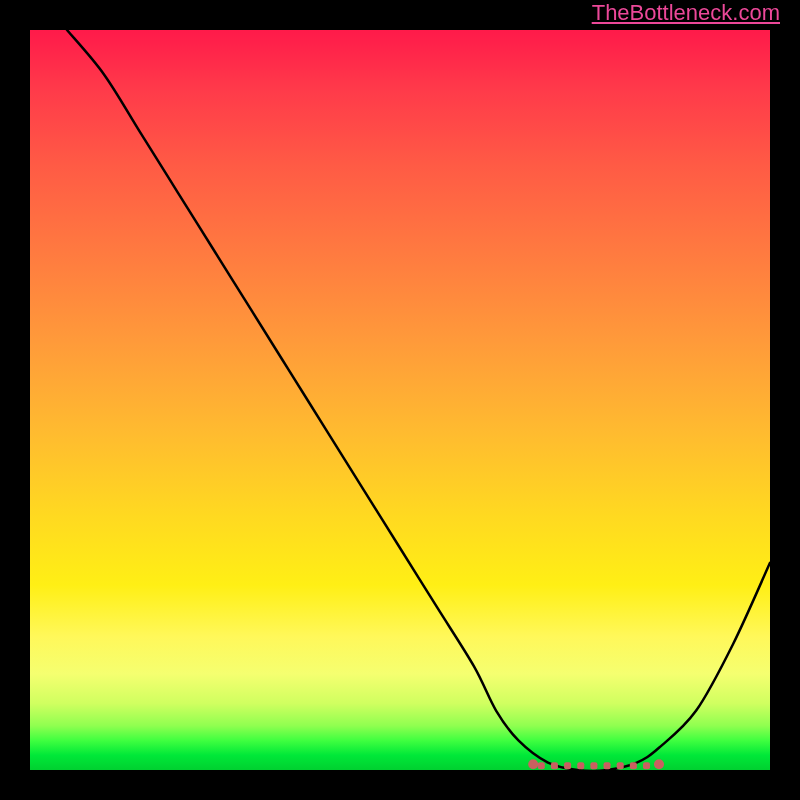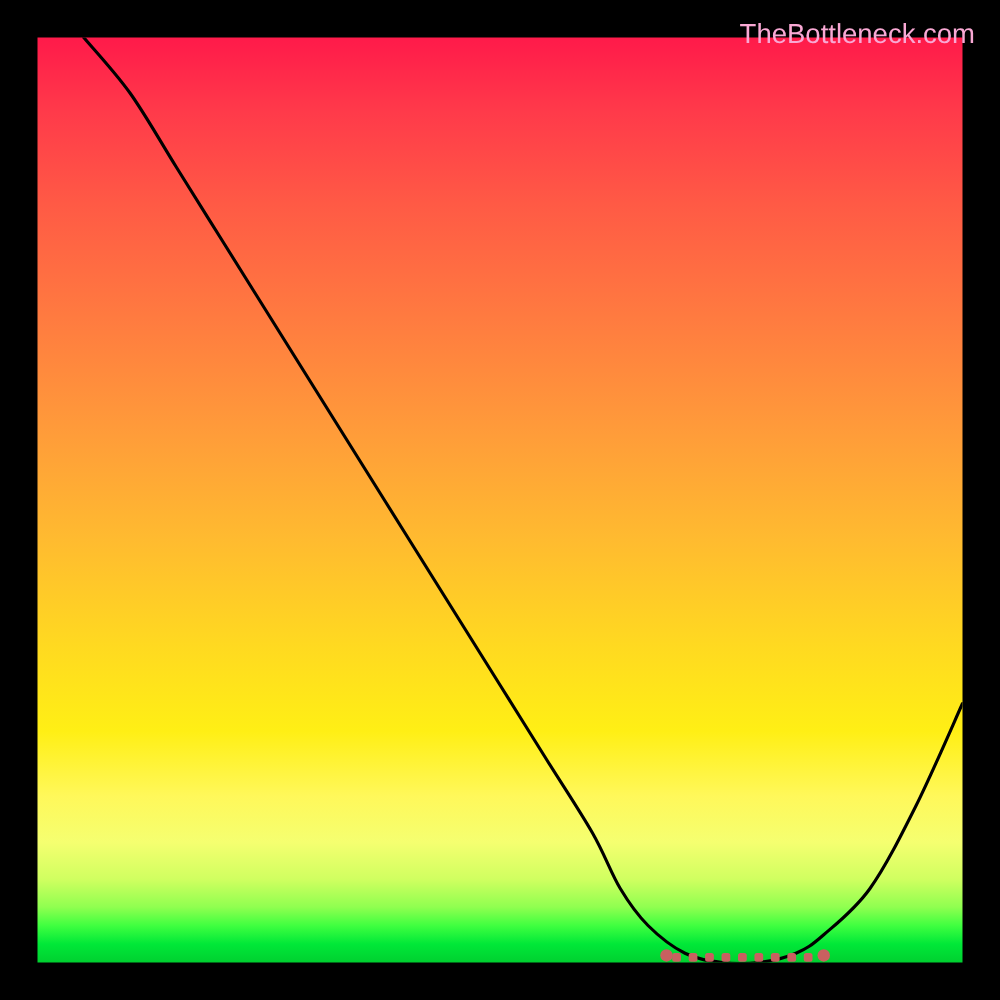--- a/index.html
+++ b/index.html
@@ -6,26 +6,27 @@
   body {
     width: 800px;
     height: 800px;
     background: #000;
     position: relative;
     font-family: Arial, sans-serif;
     overflow: hidden;
   }
   .watermark {
     position: absolute;
-    top: 14px;
+    top: 0;
     right: 20px;
-    color: #f9a8d4;
+    color: #ec4899;
     font-size: 22px;
     font-weight: 500;
     z-index: 10;
+    text-decoration: underline;
   }
   .plot-area {
     position: absolute;
     left: 30px;
     top: 30px;
     width: 740px;
     height: 740px;
     background: linear-gradient(to bottom,
       #ff1a4a 0%,
       #ff3a4a 8%,

